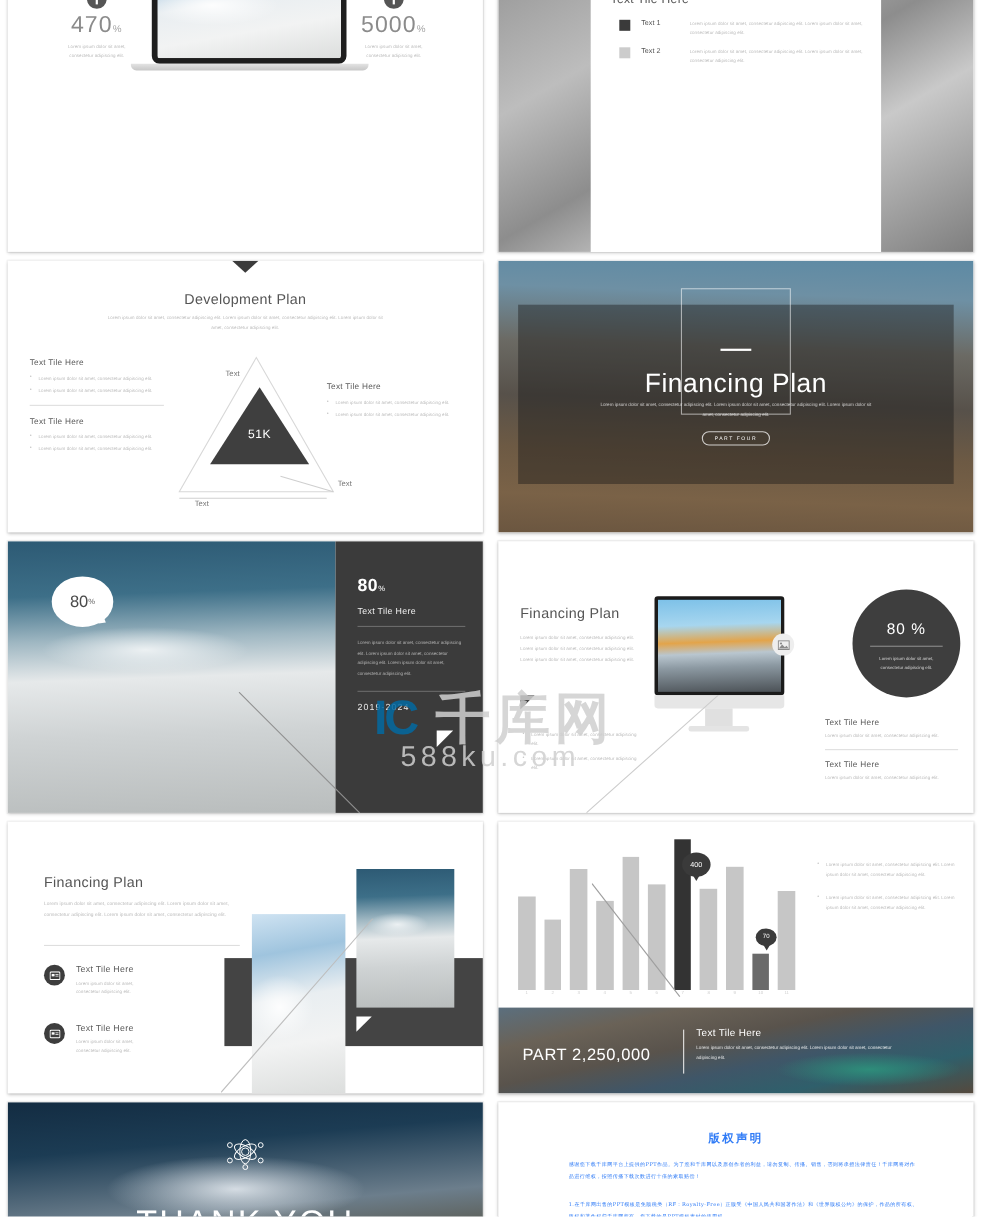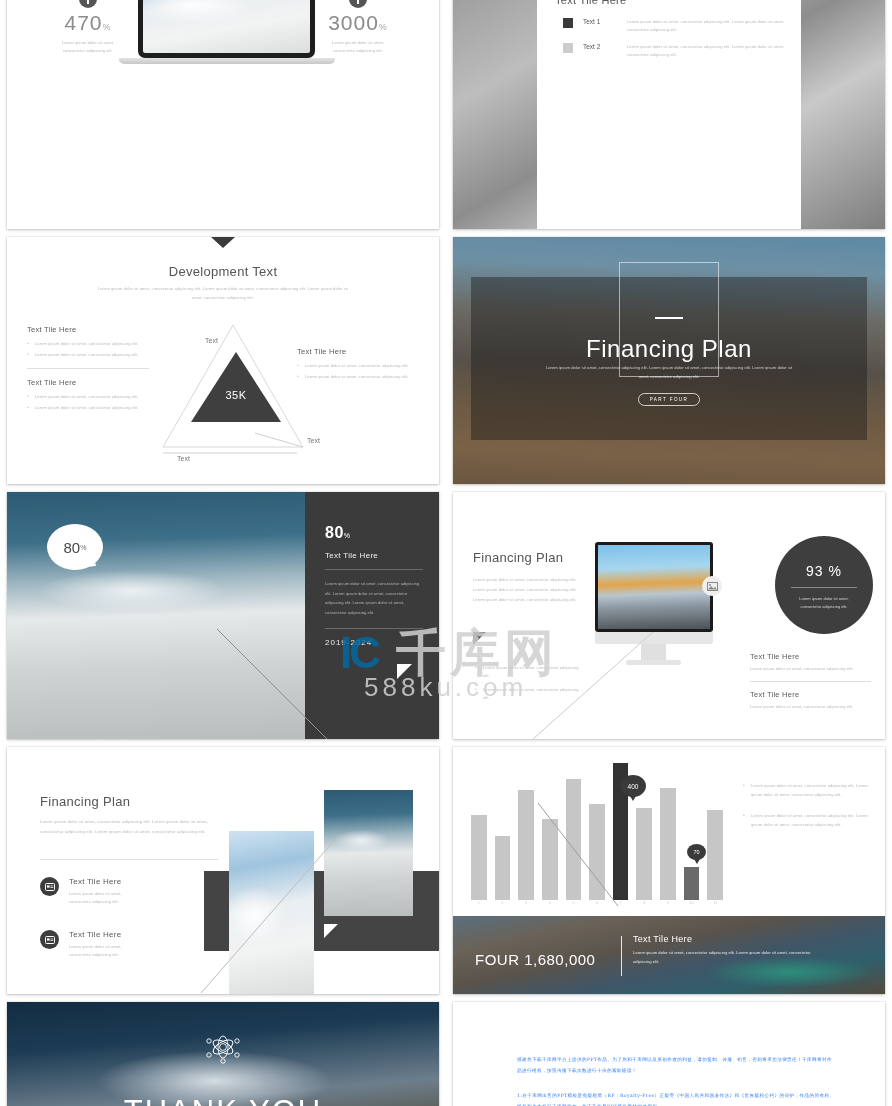--- a/index.html
+++ b/index.html
@@ -151,21 +151,21 @@
         <div>Lorem ipsum dolor sit amet,</div>
         <div>consectetur adipiscing elit.</div>
       </div>
     </div>
     <div class="lap">
         <div class="ph sky-snow"></div>
       </div>
     <div class="lapbase"></div>
     <div class="statcol" style="right:6px;">
       <div class="ic"></div>
-      <div class="big"><span>3000</span><i>%</i></div>
+      <div class="big"><span>5000</span><i>%</i></div>
       <div class="lorem" style="margin-top:4px;">
         <div>Lorem ipsum dolor sit amet,</div>
         <div>consectetur adipiscing elit.</div>
       </div>
     </div>
   </div>
 
   <div class="slide s2">
     <div class="ph grayroad" style="inset:0;"></div>
     <div class="card">
@@ -180,21 +180,21 @@
           <span class="sw" style="background:#cccccc"></span>
           <span style="font-size:6.5px;color:#555;width:34px;">Text 2</span>
           <span class="lorem" style="flex:1;">Lorem ipsum dolor sit amet, consectetur adipiscing elit. Lorem ipsum dolor sit amet, consectetur adipiscing elit.</span>
         </div>
       </div>
     </div>
   </div>
 
   <div class="slide s3">
     <div class="caret"></div>
-    <div class="h1" style="position:absolute;left:0;right:0;top:27px;text-align:center;font-size:13px;">Development Text</div>
+    <div class="h1" style="position:absolute;left:0;right:0;top:27px;text-align:center;font-size:13px;">Development Plan</div>
     <div class="lorem" style="position:absolute;left:86px;right:86px;top:48px;text-align:center;line-height:2.1;">Lorem ipsum dolor sit amet, consectetur adipiscing elit. Lorem ipsum dolor sit amet, consectetur adipiscing elit. Lorem ipsum dolor sit amet, consectetur adipiscing elit.</div>
 
     <div style="position:absolute;left:20px;top:88px;width:122px;">
       <div class="tth" style="font-size:7.5px;">Text Tile Here</div>
       <div style="margin-top:6px;">
         <div class="lorem bullet">Lorem ipsum dolor sit amet, consectetur adipiscing elit.</div>
         <div class="lorem bullet" style="margin-top:3px;">Lorem ipsum dolor sit amet, consectetur adipiscing elit.</div>
       </div>
       <div class="rule" style="margin:10px 0 9px;"></div>
       <div class="tth" style="font-size:7.5px;">Text Tile Here</div>
@@ -211,21 +211,21 @@
         <div class="lorem bullet" style="margin-top:3px;">Lorem ipsum dolor sit amet, consectetur adipiscing elit.</div>
       </div>
     </div>
 
     <svg width="200" height="150" style="position:absolute;left:148px;top:78px;">
       <polygon points="78,10 148,132 8,132" fill="none" stroke="#d8d8d8" stroke-width="1"></polygon>
       <line x1="8" y1="138" x2="142" y2="138" stroke="#d0d0d0" stroke-width="1"></line>
       <line x1="100" y1="118" x2="148" y2="132" stroke="#cfcfcf" stroke-width="1"></line>
     </svg>
     <div class="tri-fill" style="left:184px;top:115px;"></div>
-    <div style="position:absolute;left:184px;top:152px;width:90px;text-align:center;color:#fff;font-size:11px;letter-spacing:.5px;">35K</div>
+    <div style="position:absolute;left:184px;top:152px;width:90px;text-align:center;color:#fff;font-size:11px;letter-spacing:.5px;">51K</div>
     <div style="position:absolute;left:198px;top:100px;font-size:7px;color:#777;">Text</div>
     <div style="position:absolute;left:300px;top:200px;font-size:7px;color:#777;">Text</div>
     <div style="position:absolute;left:170px;top:218px;font-size:7px;color:#777;">Text</div>
   </div>
 
   <div class="slide s4">
     <div class="ph roadmtn" style="inset:0;"></div>
     <div class="hero-box"></div>
     <div class="hero-inner"></div>
     <div style="position:absolute;left:50%;top:80px;transform:translateX(-50%);width:28px;height:2px;background:#fff;"></div>
@@ -270,21 +270,21 @@
         <div class="ph sunmtn"></div>
       </div>
     <div class="monfoot"></div>
     <div class="monneck"></div>
     <div class="monbase"></div>
     <svg width="160" height="110" style="position:absolute;left:80px;top:140px;">
         <line x1="0" y1="107" x2="120" y2="0" stroke="#cccccc" stroke-width="1"></line>
       </svg>
 
     <div class="circ80">
-      <div style="margin-top:27px;font-size:14px;letter-spacing:1px;">93 %</div>
+      <div style="margin-top:27px;font-size:14px;letter-spacing:1px;">80 %</div>
       <div style="height:1px;background:#8a8a8a;margin:8px 16px 7px;"></div>
       <div style="font-size:4px;color:#d6d6d6;line-height:1.9;padding:0 16px;">Lorem ipsum dolor sit amet, consectetur adipiscing elit.</div>
     </div>
     <div class="imgicon">
       <svg width="11" height="9" viewBox="0 0 11 9">
           <rect x="0.5" y="0.5" width="10" height="8" fill="none" stroke="#8a8a8a"></rect>
           <circle cx="3" cy="3" r="1" fill="#8a8a8a"></circle>
           <path d="M1 7.5 L4 4 L6.5 6.5 L8 5 L10 7.5 Z" fill="#8a8a8a"></path>
         </svg>
     </div>
@@ -381,21 +381,21 @@
         <line x1="0" y1="0" x2="80" y2="103" stroke="#9e9e9e" stroke-width="1"></line>
       </svg>
 
     <div style="position:absolute;left:290px;top:34px;width:130px;">
       <div class="lorem bullet" style="line-height:2.3;">Lorem ipsum dolor sit amet, consectetur adipiscing elit. Lorem ipsum dolor sit amet, consectetur adipiscing elit.</div>
       <div class="lorem bullet" style="margin-top:11px;line-height:2.3;">Lorem ipsum dolor sit amet, consectetur adipiscing elit. Lorem ipsum dolor sit amet, consectetur adipiscing elit.</div>
     </div>
 
     <div class="ph valley photostrip"></div>
     <div style="position:absolute;left:22px;bottom:26px;color:#fff;font-size:15px;letter-spacing:.5px;">
-      <span>FOUR</span> <span>1,680,000</span>
+      <span>PART</span> <span>2,250,000</span>
     </div>
     <div style="position:absolute;left:168px;bottom:18px;width:1px;height:40px;background:rgba(255,255,255,.85);"></div>
     <div style="position:absolute;left:180px;bottom:28px;width:180px;">
       <div style="color:#fff;font-size:9px;letter-spacing:.3px;">Text Tile Here</div>
       <div style="color:rgba(255,255,255,.85);font-size:4.2px;line-height:2;margin-top:5px;">Lorem ipsum dolor sit amet, consectetur adipiscing elit. Lorem ipsum dolor sit amet, consectetur adipiscing elit.</div>
     </div>
   </div>
 
   <div class="slide s9">
     <div class="ph thanks" style="inset:0;"></div>
@@ -410,18 +410,19 @@
         <circle cx="8" cy="25" r="2.2"></circle>
           <circle cx="36" cy="25" r="2.2"></circle>
         <circle cx="22" cy="31" r="2.2"></circle>
       </g>
     </svg>
     <div style="position:absolute;left:0;right:0;top:92px;text-align:center;color:#fff;font-size:31px;font-weight:400;letter-spacing:2px;">THANK YOU</div>
 
   </div>
 
   <div class="slide s10">
+    <div class="cn" style="position:absolute;left:0;right:0;top:26px;text-align:center;font-size:10.5px;font-weight:700;letter-spacing:2px;">版权声明</div>
     <div class="cn" style="position:absolute;left:64px;right:48px;top:52px;font-size:4.6px;line-height:2.5;letter-spacing:.4px;">感谢您下载千库网平台上提供的PPT作品。为了您和千库网以及原创作者的利益，请勿复制、传播、销售，否则将承担法律责任！千库网将对作品进行维权，按照传播下载次数进行十倍的索取赔偿！</div>
     <div class="cn" style="position:absolute;left:64px;right:48px;top:88px;font-size:4.6px;line-height:2.5;letter-spacing:.4px;">1.在千库网出售的PPT模板是免版税类（RF：Royalty-Free）正版受《中国人民共和国著作法》和《世界版权公约》的保护，作品的所有权、版权和著作权归千库网所有，您下载的是PPT模板素材的使用权。</div>
 
   </div>
 
 </div>
 
 </body></html>

